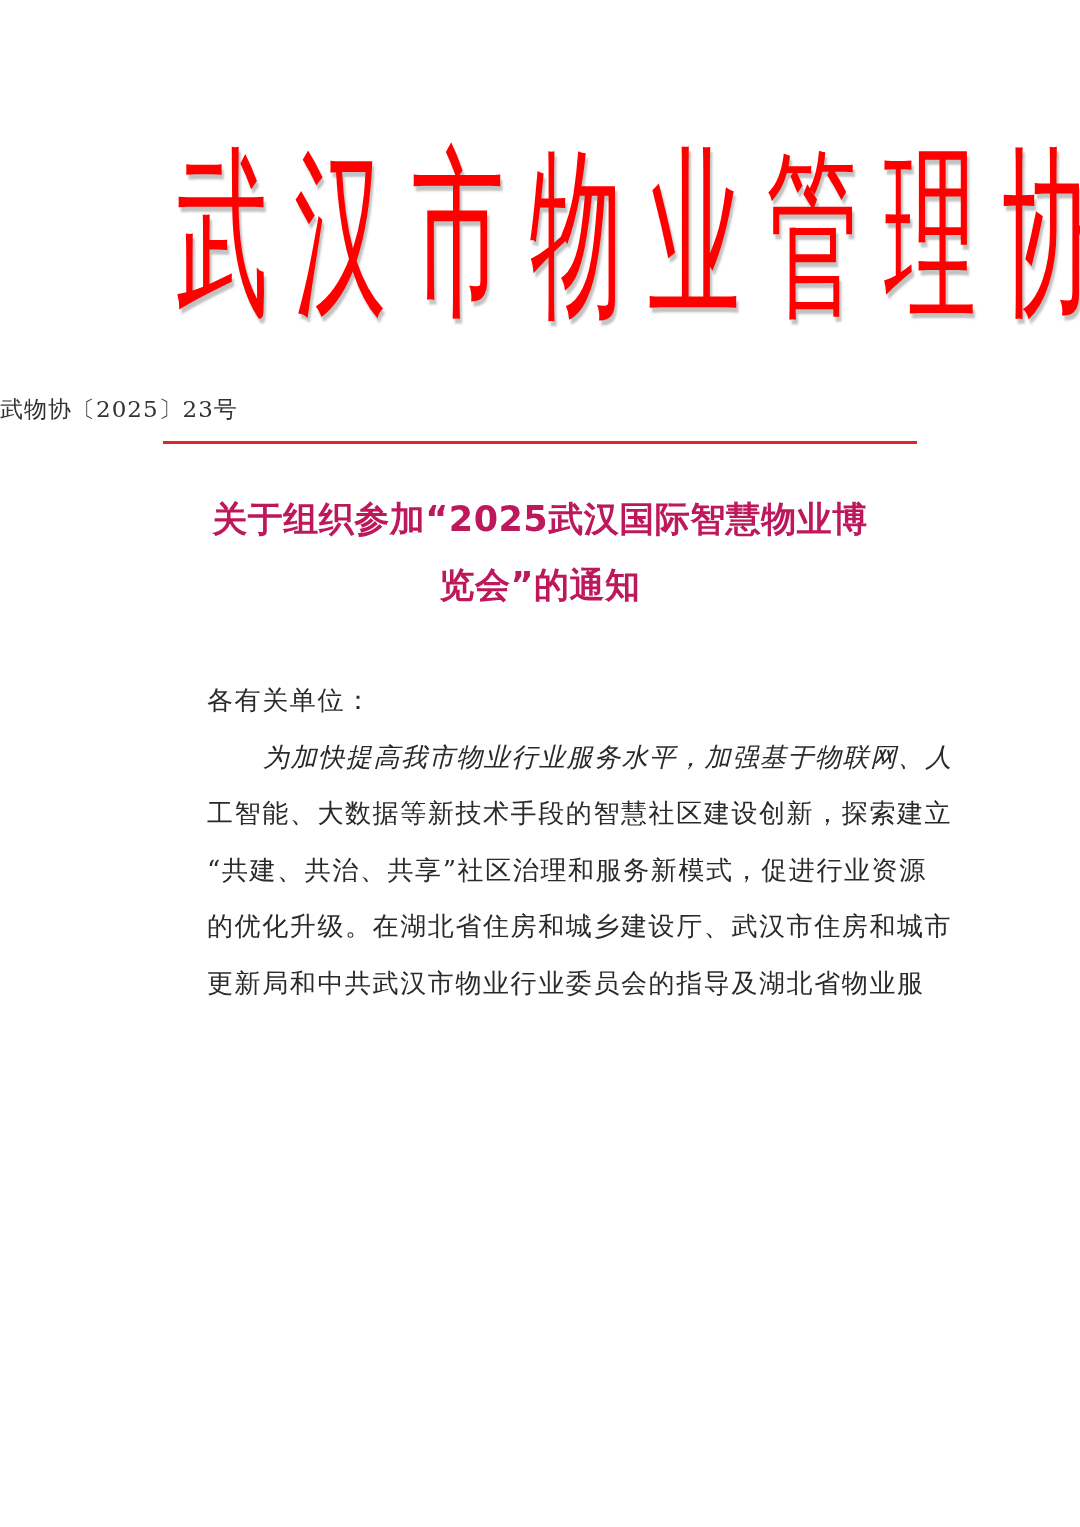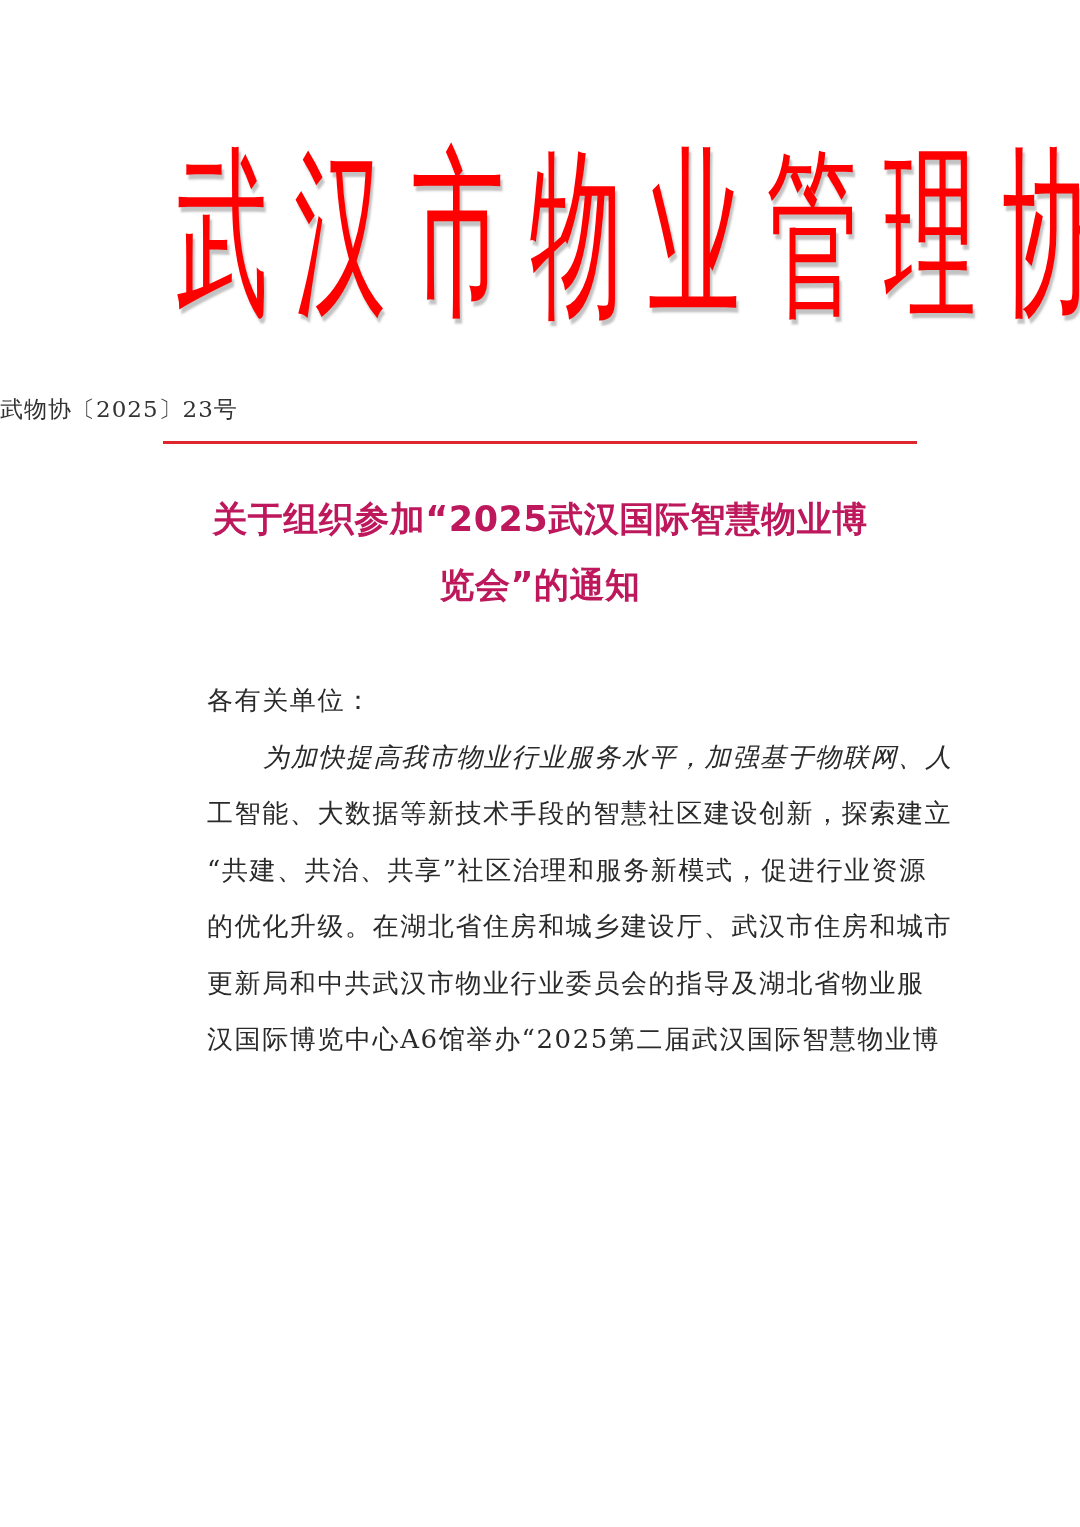--- a/index.html
+++ b/index.html
@@ -119,18 +119,17 @@
 
   <div class="body-text">
     <span class="row">各有关单位：</span>
 
     <div>
       <span class="row indent">为加快提高我市物业行业服务水平，加强基于物联网、人</span>
       <span class="row">工智能、大数据等新技术手段的智慧社区建设创新，探索建立</span>
       <span class="row">“共建、共治、共享”社区治理和服务新模式，促进行业资源</span>
       <span class="row">的优化升级。在湖北省住房和城乡建设厅、武汉市住房和城市</span>
       <span class="row">更新局和中共武汉市物业行业委员会的指导及湖北省物业服</span>
-      <span class="row">汉国际博览中心A6馆举办“2025第二届武汉国际智慧物业博</span>
     </div>
 
   </div>
 
 </div>
 
 </body></html>

